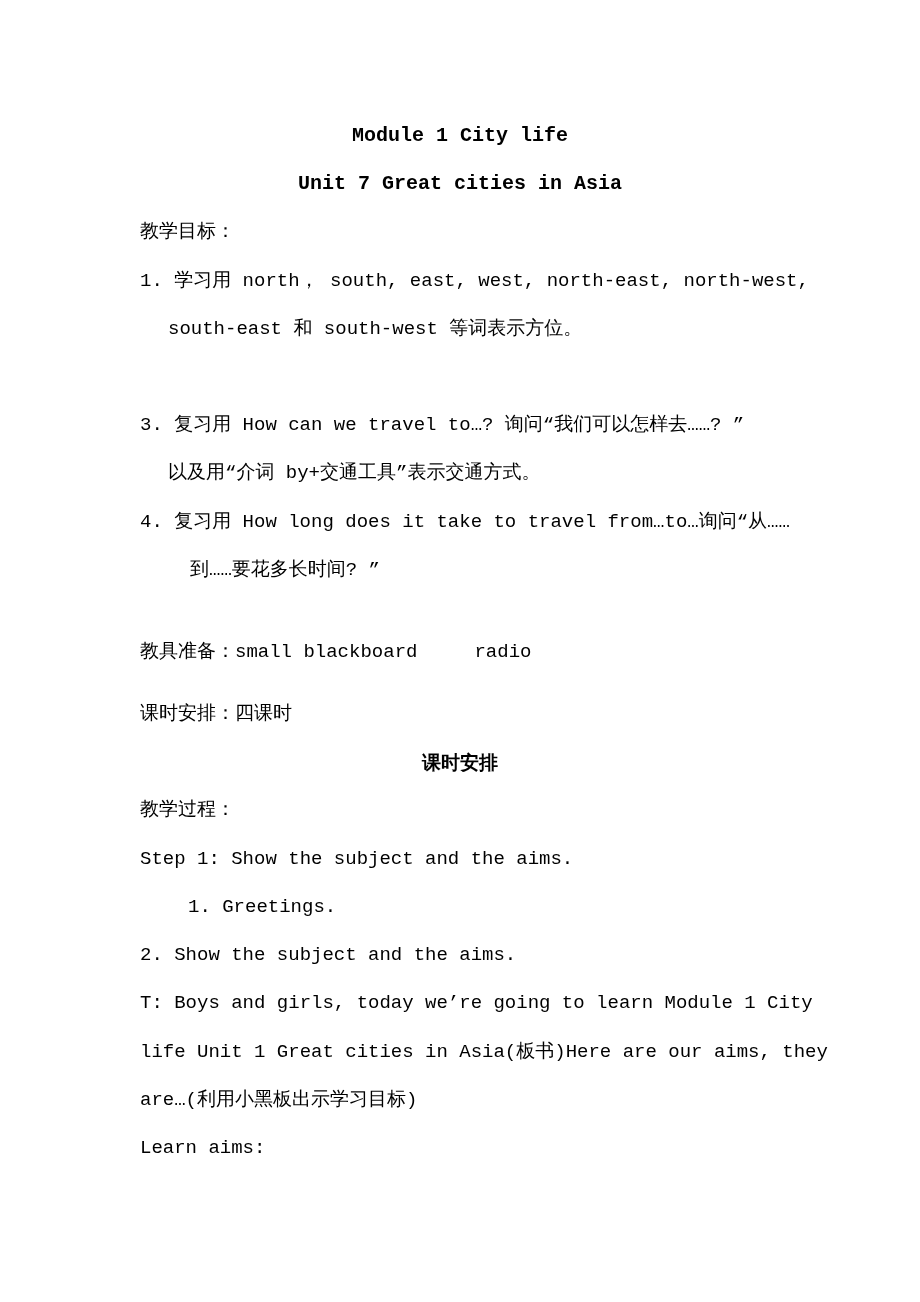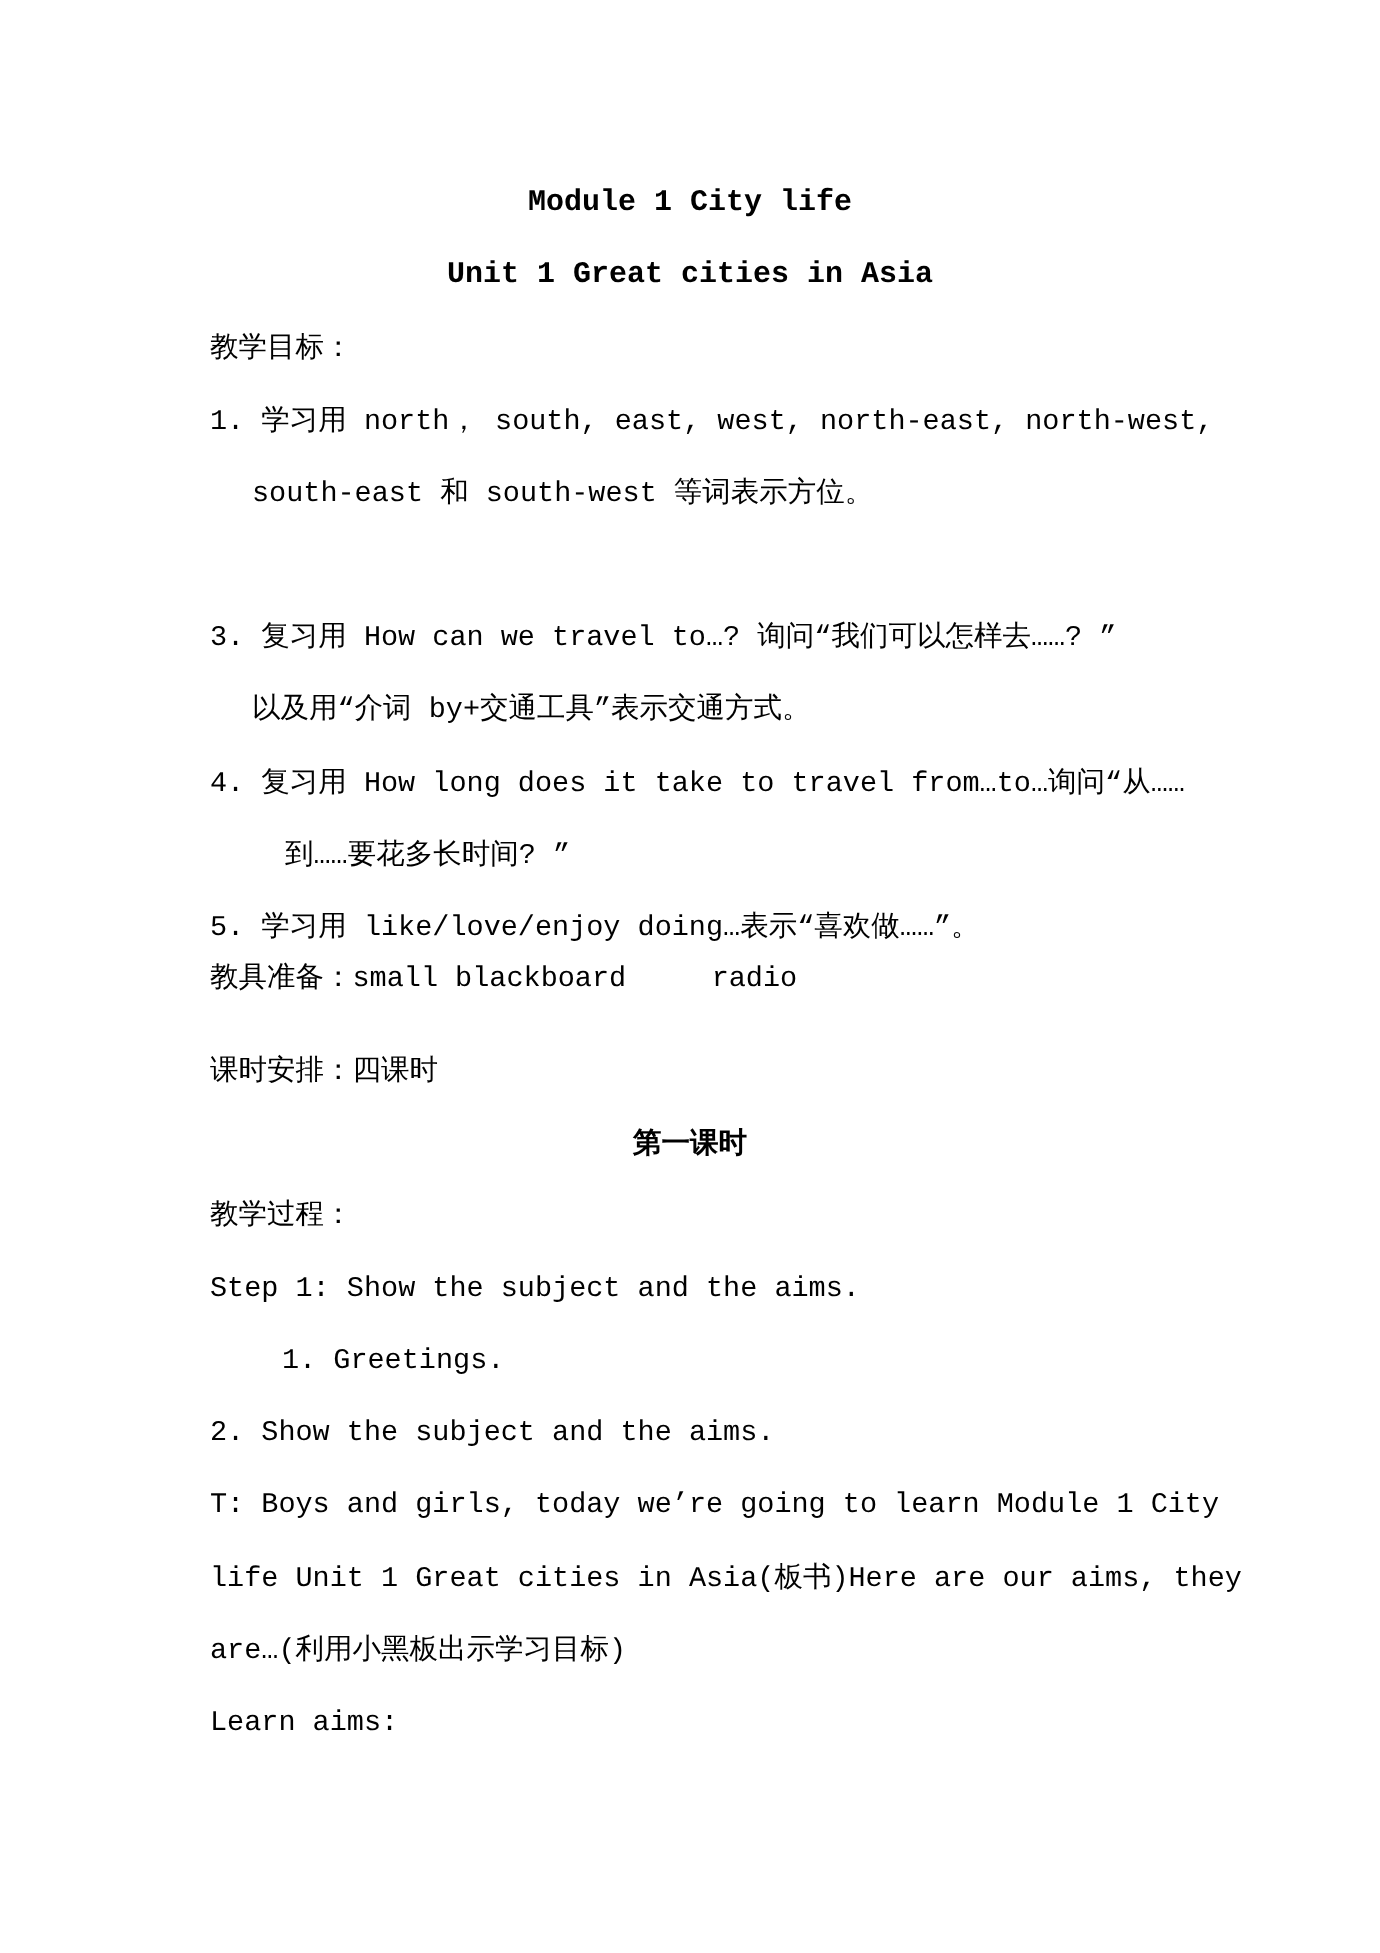--- a/index.html
+++ b/index.html
@@ -18,40 +18,39 @@
     .indent { left: 168px; }
     .center { left: 0; width: 920px; text-align: center; }
     .title { font-size: 20px; font-weight: bold; }
     .h-cn { font-family: "DejaVu Sans", sans-serif; font-weight: bold; font-size: 19px; }
   </style>
 </head>
 <body>
 
 <div class="page">
   <div class="line center title" style="top:124px;">Module 1 City life</div>
-  <div class="line center title" style="top:172px;">Unit 1 Great cities in Asia</div>
+  <div class="line center title" style="top:172px;">Unit 7 Great cities in Asia</div>
 
   <div class="line" style="top:220px;">教学目标：</div>
 
   <div class="line" style="top:269px;">1. 学习用 north， south, east, west, north-east, north-west,</div>
   <div class="line indent" style="top:317px;">south-east 和 south-west 等词表示方位。</div>
 
 
   <div class="line" style="top:413px;">3. 复习用 How can we travel to…? 询问“我们可以怎样去……? ”</div>
   <div class="line indent" style="top:461px;">以及用“介词 by+交通工具”表示交通方式。</div>
 
   <div class="line" style="top:510px;">4. 复习用 How long does it take to travel from…to…询问“从……</div>
   <div class="line indent" style="top:558px;margin-left:22px;">到……要花多长时间? ”</div>
 
-  <div class="line" style="top:606px;">5. 学习用 like/love/enjoy doing…表示“喜欢做……”。</div>
 
   <div class="line" style="top:640px;">教具准备：small blackboard     radio</div>
   <div class="line" style="top:702px;">课时安排：四课时</div>
 
-  <div class="line center h-cn" style="top:750px;">第一课时</div>
+  <div class="line center h-cn" style="top:750px;">课时安排</div>
 
   <div class="line" style="top:798px;">教学过程：</div>
   <div class="line" style="top:847px;">Step 1: Show the subject and the aims.</div>
   <div class="line" style="top:895px;margin-left:48px;">1. Greetings.</div>
   <div class="line" style="top:943px;">2. Show the subject and the aims.</div>
 
   <div class="line" style="top:991px;">T: Boys and girls, today we’re going to learn Module 1 City</div>
   <div class="line" style="top:1040px;">life Unit 1 Great cities in Asia(板书)Here are our aims, they</div>
   <div class="line" style="top:1088px;">are…(利用小黑板出示学习目标)</div>
 

